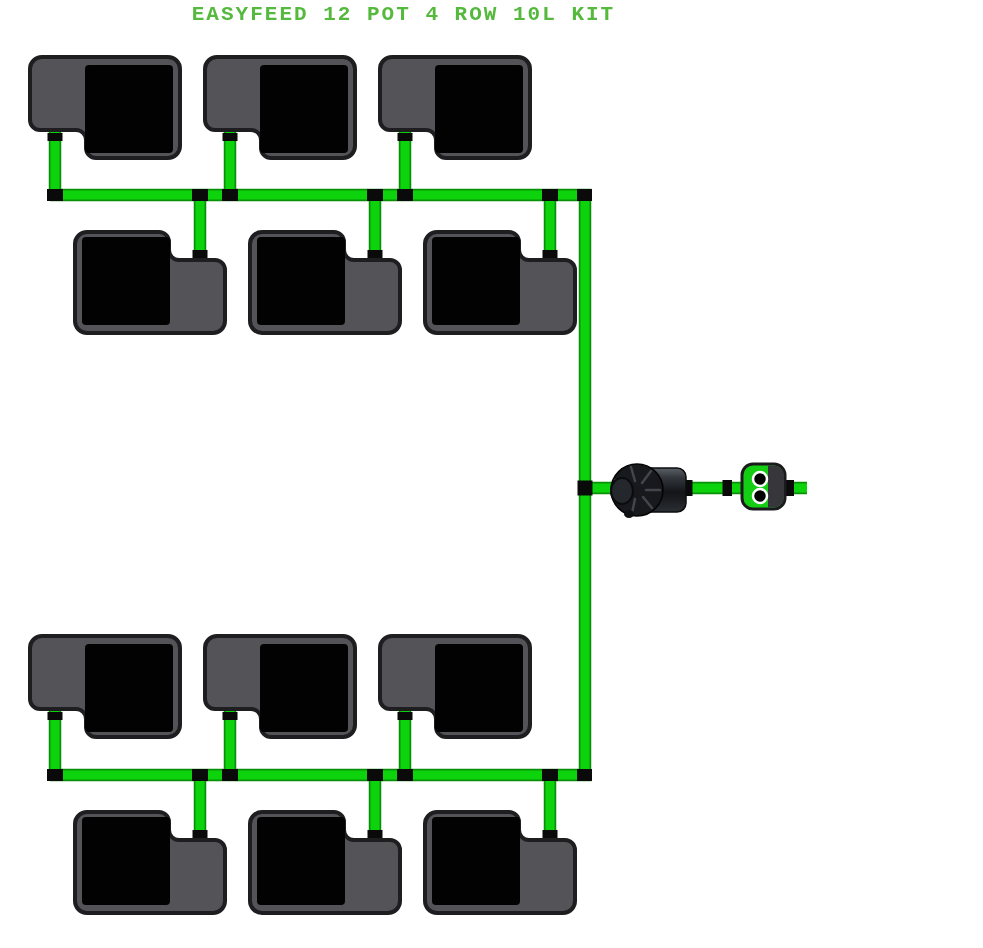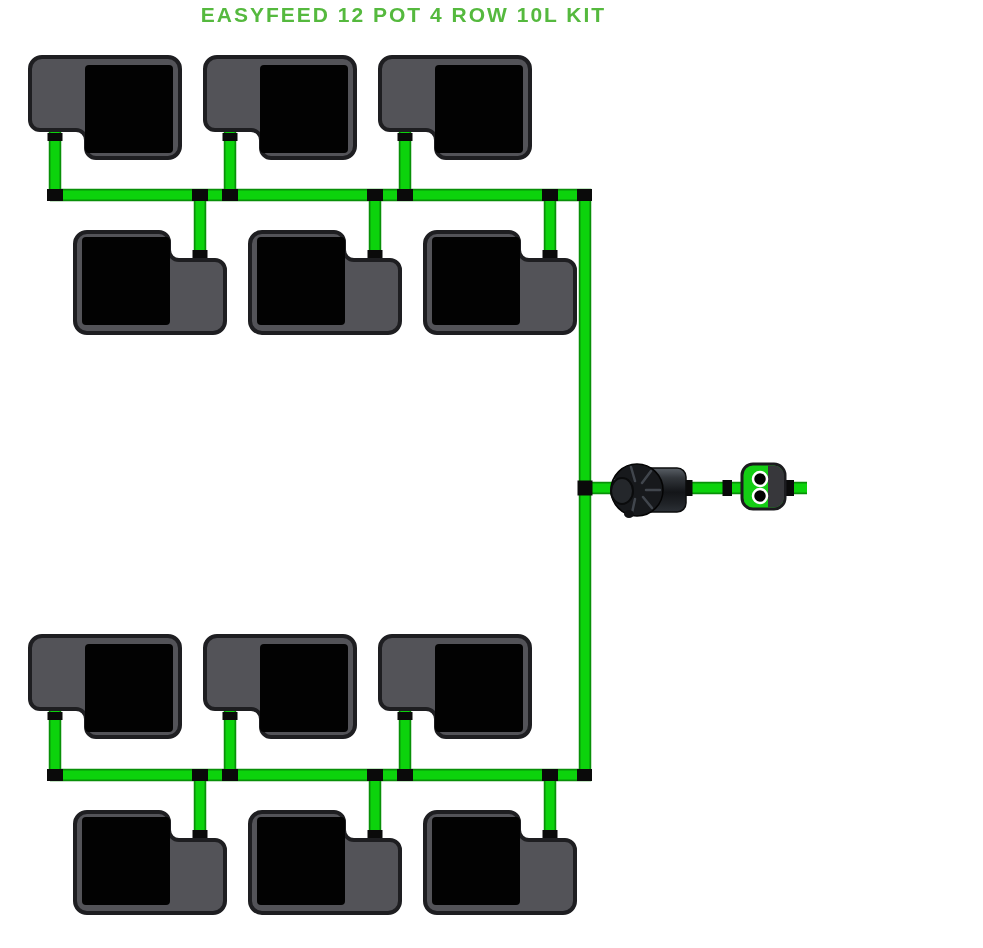--- a/index.html
+++ b/index.html
@@ -1,20 +1,20 @@
 <!DOCTYPE html>
 <html style="--background: #ffffff; --title_green: #55b93e; --tube_green: #0cd30c; --tube_edge: #089008; --clip_black: #0a0a0a; --pot_body: #535358; --pot_border: #1e1e21; --pot_inner: #020202; --pump_dark: #17191c; --valve_green: #14ce14; --valve_dark: #37373b; --valve_border: #1b1b1e; --valve_dot_ring: #ffffff;"><head>
 <meta charset="utf-8">
 <style>
   html,body{margin:0;padding:0;background:#fff;}
   .page{
     position:relative;
     width:807px;height:948px;
     background:var(--background,#ffffff);
-    font-family:Liberation Sans, sans-serif;
+    font-family:Liberation Mono, monospace;
     overflow:hidden;
   }
   .title{
     position:absolute;top:3px;left:0;right:0;
     text-align:center;
     font-weight:bold;
     font-size:21px;
     letter-spacing:2px;
     color:var(--title_green,#55b93e);
     white-space:nowrap;

